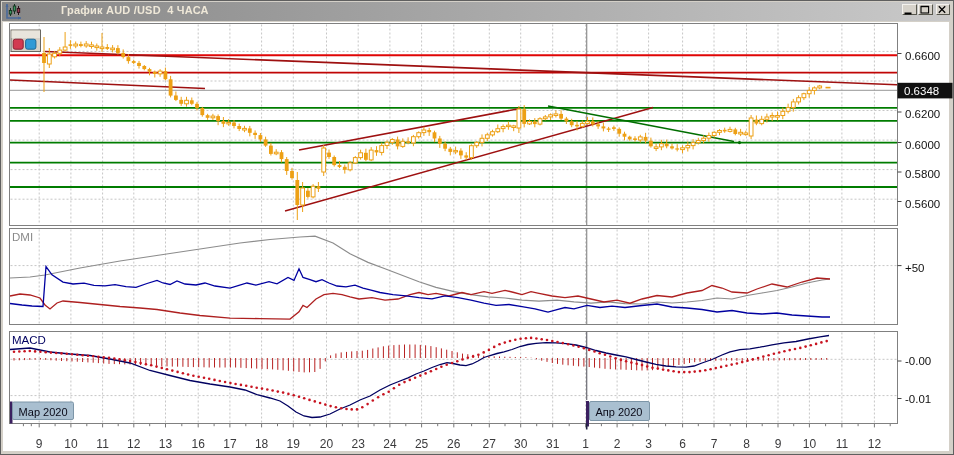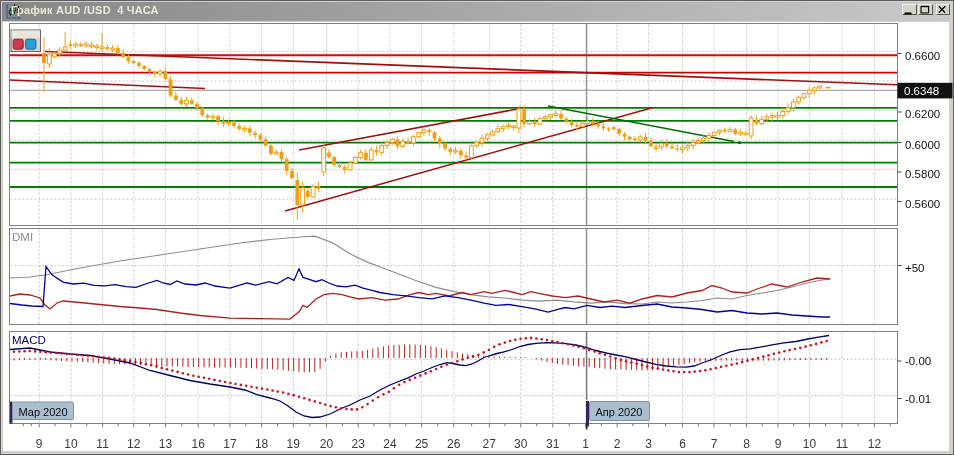--- a/index.html
+++ b/index.html
@@ -1,18 +1,18 @@
 <!DOCTYPE html>
 <html><head><meta charset="utf-8">
 <style>
 html,body{margin:0;padding:0;width:954px;height:455px;overflow:hidden;}
 body{font-family:"Liberation Sans",sans-serif;background:#d4d0c8;position:relative;}
 #frame{position:absolute;left:0;top:0;width:952px;height:453px;border:1px solid #5f5f5f;background:#d4d0c8;}
 #titlebar{position:absolute;left:2px;top:2px;width:948px;height:18.5px;background:linear-gradient(to right,#878787,#c9c9c9);}
-#title{position:absolute;left:11px;top:4px;font-size:11px;font-weight:bold;color:#efe8d8;letter-spacing:0.2px;white-space:pre;}
+#title{position:absolute;left:17px;top:4px;font-size:11px;font-weight:bold;color:#efe8d8;letter-spacing:0.2px;white-space:pre;padding-left:44px;}
 #client{position:absolute;left:3px;top:21.5px;width:946px;height:429px;background:#fff;}
 svg{position:absolute;left:0;top:0;}
 .gd{stroke:#c6c6c6;stroke-width:1;stroke-dasharray:2 2;}
 .ax{font-size:11.5px;fill:#111;}
 .axw{font-size:11.5px;fill:#fff;}
 .axc{font-size:12px;fill:#3a3a3c;text-anchor:middle;}
 .lbl{font-size:11.5px;}
 .badge{font-size:11px;fill:#0a0a18;}
 .wbtn{position:absolute;top:3.5px;width:14.5px;height:11.8px;background:#d6d2ca;border-top:1px solid #f4f2ee;border-left:1px solid #f4f2ee;border-right:1.5px solid #58584e;border-bottom:1.5px solid #58584e;box-sizing:border-box;}
 </style></head>

